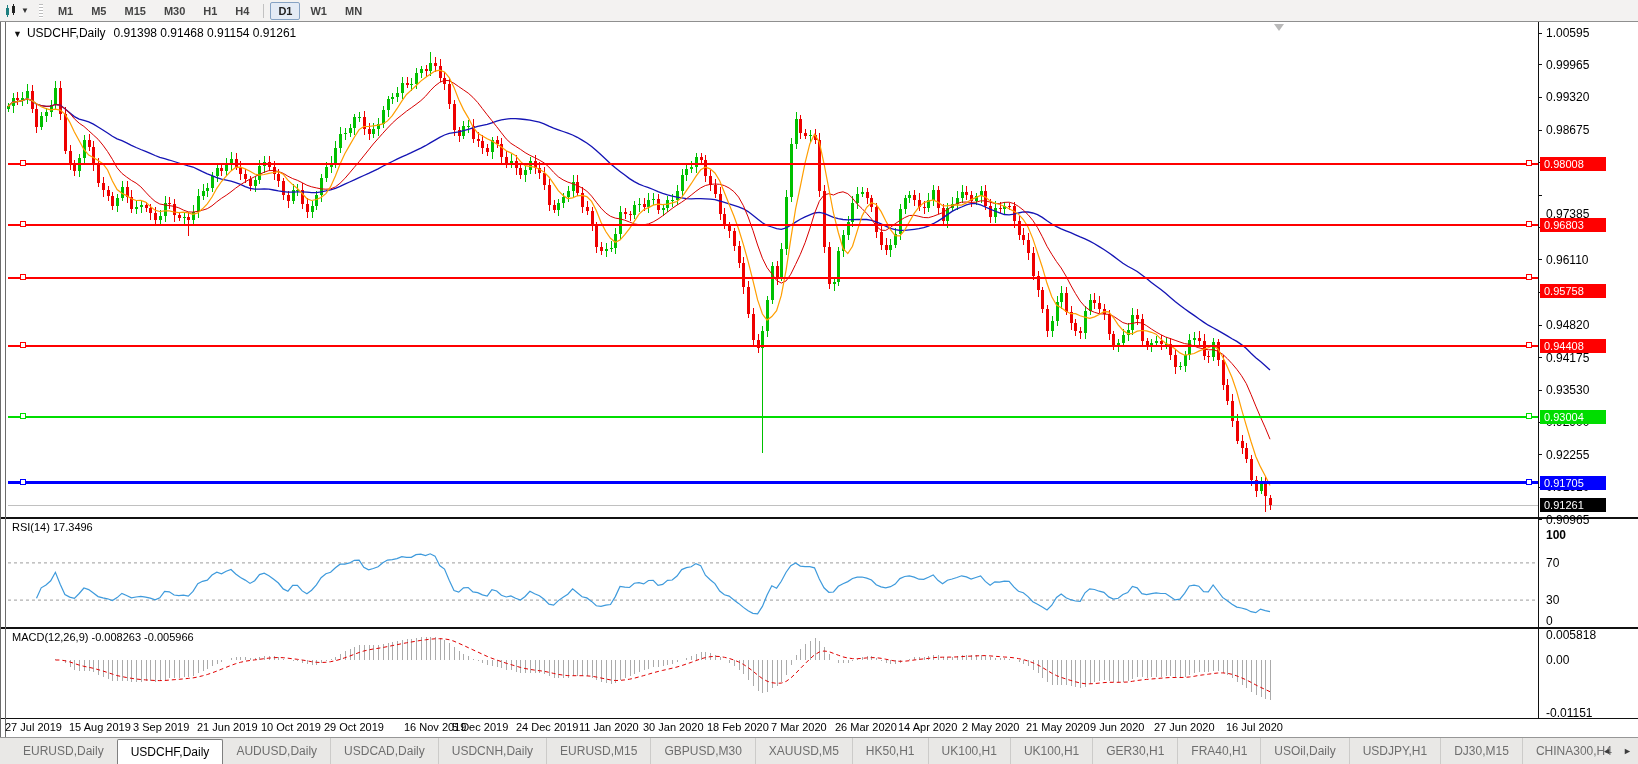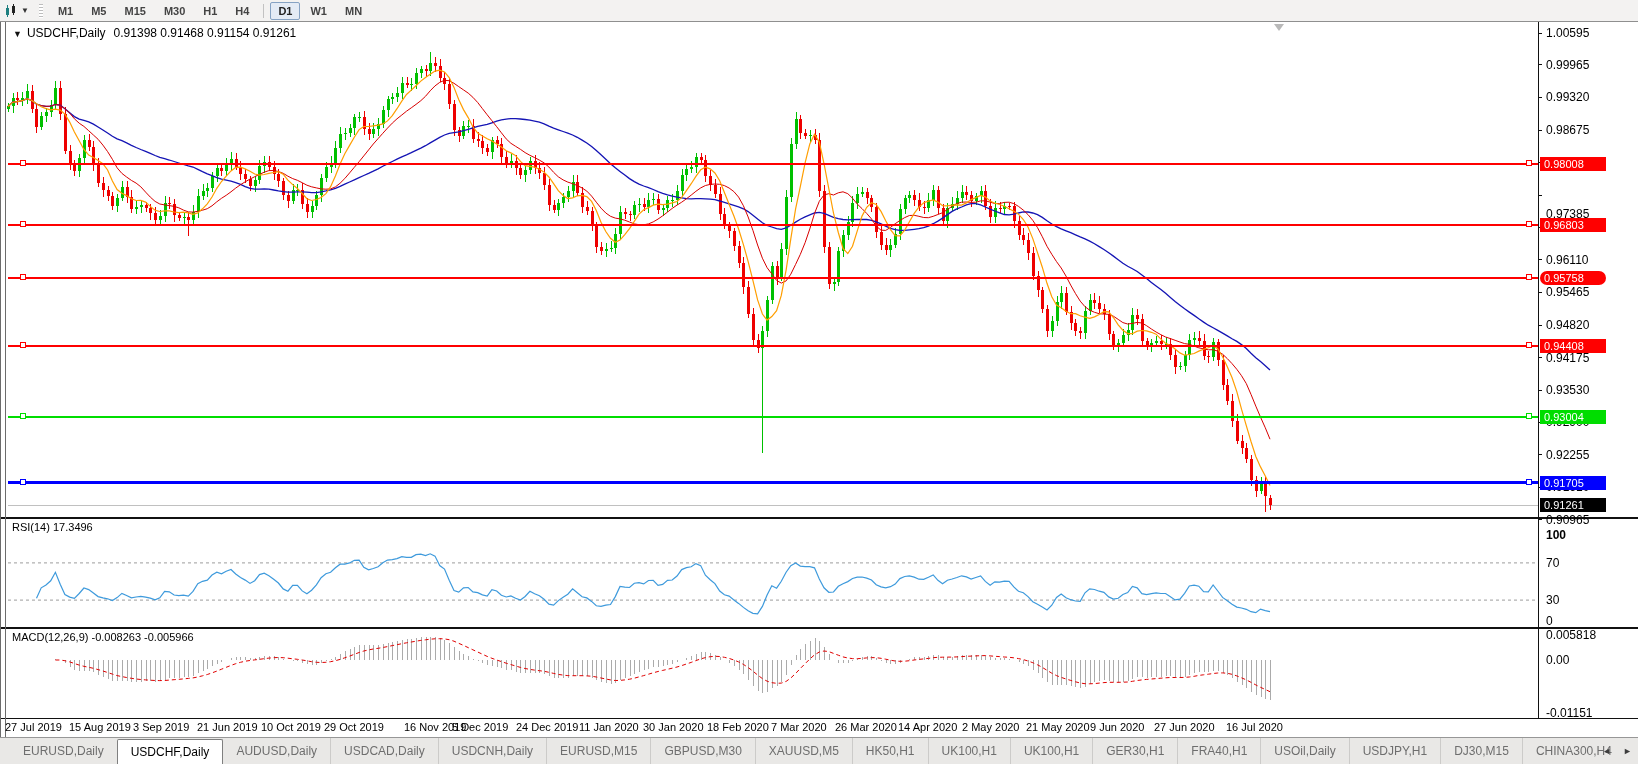--- a/index.html
+++ b/index.html
@@ -970,21 +970,21 @@
       <div class="tick-label" style="top: 292.424px;">0.95465</div>
       <div class="tick-label" style="top: 325.042px;">0.94820</div>
       <div class="tick-label" style="top: 357.659px;">0.94175</div>
       <div class="tick-label" style="top: 390.277px;">0.93530</div>
       <div class="tick-label" style="top: 422.136px;">0.92900</div>
       <div class="tick-label" style="top: 454.754px;">0.92255</div>
       <div class="tick-label" style="top: 487.371px;">0.91610</div>
       <div class="tick-label" style="top: 519.989px;">0.90965</div>
       <div class="price-tag" style="top: 156.825px; background: rgb(255, 0, 0);">0.98008</div>
       <div class="price-tag" style="top: 217.761px; background: rgb(255, 0, 0);">0.96803</div>
-      <div class="price-tag" style="top: 271px; background: rgb(255, 0, 0); border-radius: 7px;">0.95758</div>
+      <div class="price-tag" style="top: 284px; background: rgb(255, 0, 0);">0.95758</div>
       <div class="price-tag" style="top: 338.877px; background: rgb(255, 0, 0);">0.94408</div>
       <div class="price-tag" style="top: 409.877px; background: rgb(0, 221, 0);">0.93004</div>
       <div class="price-tag" style="top: 475.567px; background: rgb(0, 0, 255);">0.91705</div>
       <div class="price-tag" style="top: 498.02px; background: rgb(0, 0, 0);">0.91261</div>
       <div class="tick-label" style="top: 535px; font-weight: bold;">100</div>
       <div class="tick-label" style="top: 562.9px;">70</div>
       <div class="tick-label" style="top: 600.1px;">30</div>
       <div class="tick-label" style="top: 621px;">0</div>
       <div class="tick-label" style="top: 635px;">0.005818</div>
       <div class="tick-label" style="top: 660px;">0.00</div>

